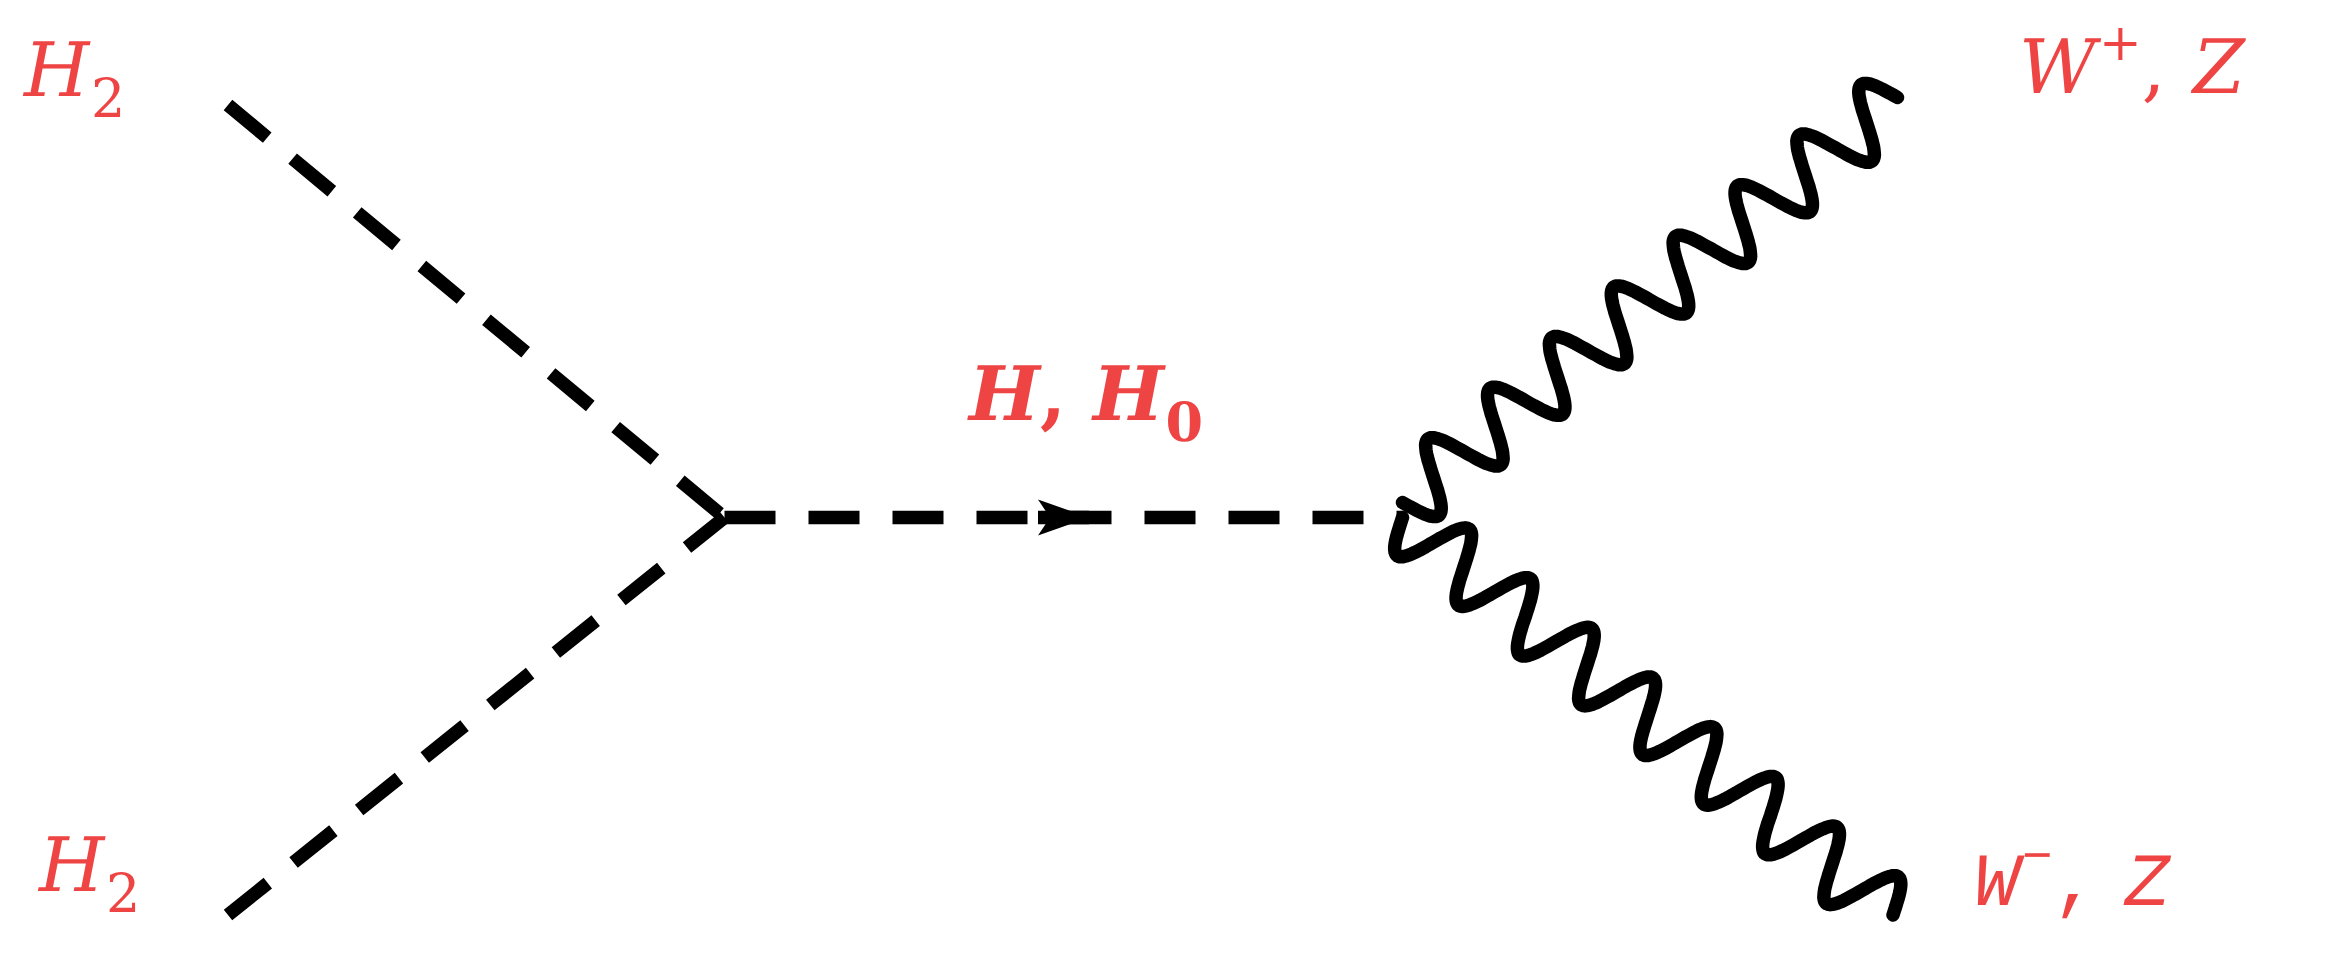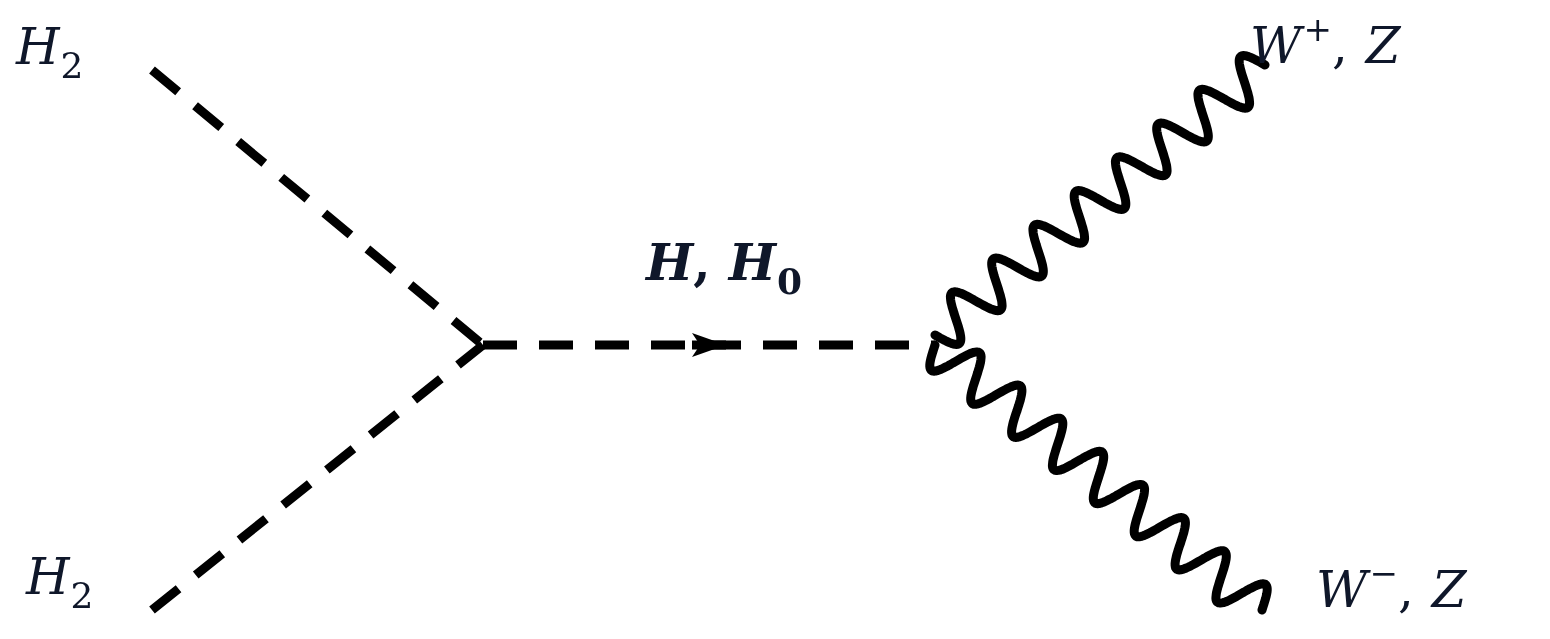--- a/index.html
+++ b/index.html
@@ -3,21 +3,21 @@
   <meta charset="utf-8">
   <style>
     html, body { margin: 0; padding: 0; background: #ffffff; }
     body { width: 1550px; height: 639px; position: relative; overflow: hidden; }
     #diagram { position: absolute; left: 0; top: 0; width: 1550px; height: 639px; }
     .label {
       position: absolute;
       font-family: "DejaVu Serif", "Liberation Serif", serif;
       font-style: italic;
       font-size: 50px;
-      color: #0f172a;
+      color: #ef4444;
       line-height: 1;
       white-space: nowrap;
     }
     .label .sub { font-style: normal; font-size: 36px; vertical-align: -14px; margin-left: 1px; }
     .label .sup { font-style: normal; font-size: 34px; vertical-align: 22px; margin-left: 2px; }
     .label .sep { font-style: normal; margin-right: 18px; }
   </style>
 </head>
 <body>
 
@@ -38,19 +38,19 @@
 </div>
 
 <div class="label" style="left:26px; top:552px;">
   <span>H</span><span class="sub">2</span>
 </div>
 
 <div class="label" style="left:646px; top:238px;font-weight:bold;">
   <span>H</span><span class="sep">,</span><span>H</span><span class="sub">0</span>
 </div>
 
-<div class="label" style="left:1250px; top:12px;">
+<div class="label" style="left:1346px; top:12px;">
   <span>W</span><span class="sup">+</span><span class="sep">,</span><span>Z</span>
 </div>
 
-<div class="label" style="left:1316px; top:556px;">
+<div class="label" style="left:1316px; top:556px;font-family:Liberation Mono, monospace;">
   <span>W</span><span class="sup">−</span><span class="sep">,</span><span>Z</span>
 </div>
 
 </body></html>

